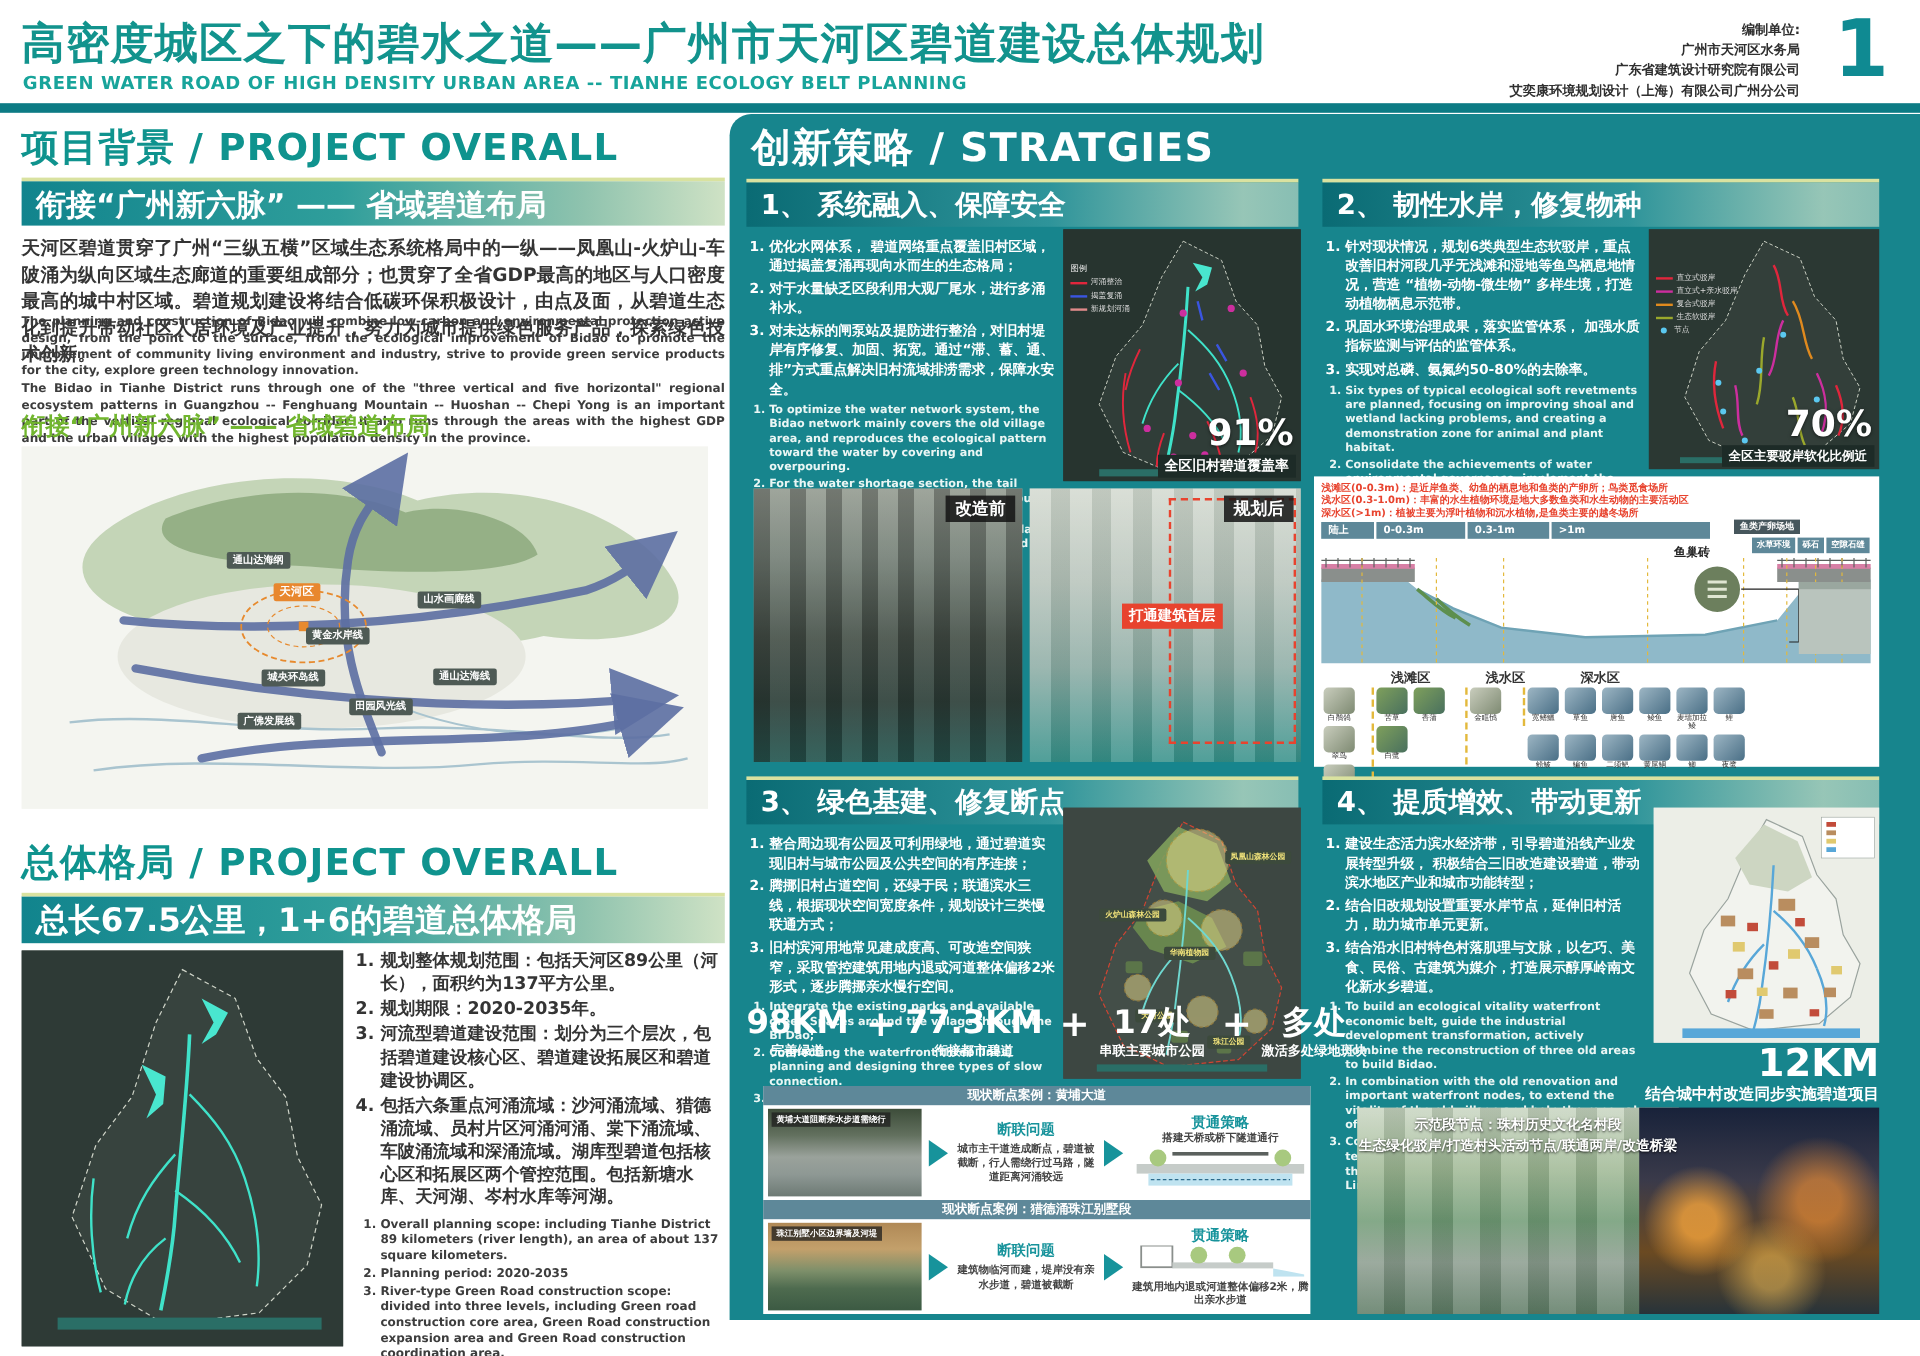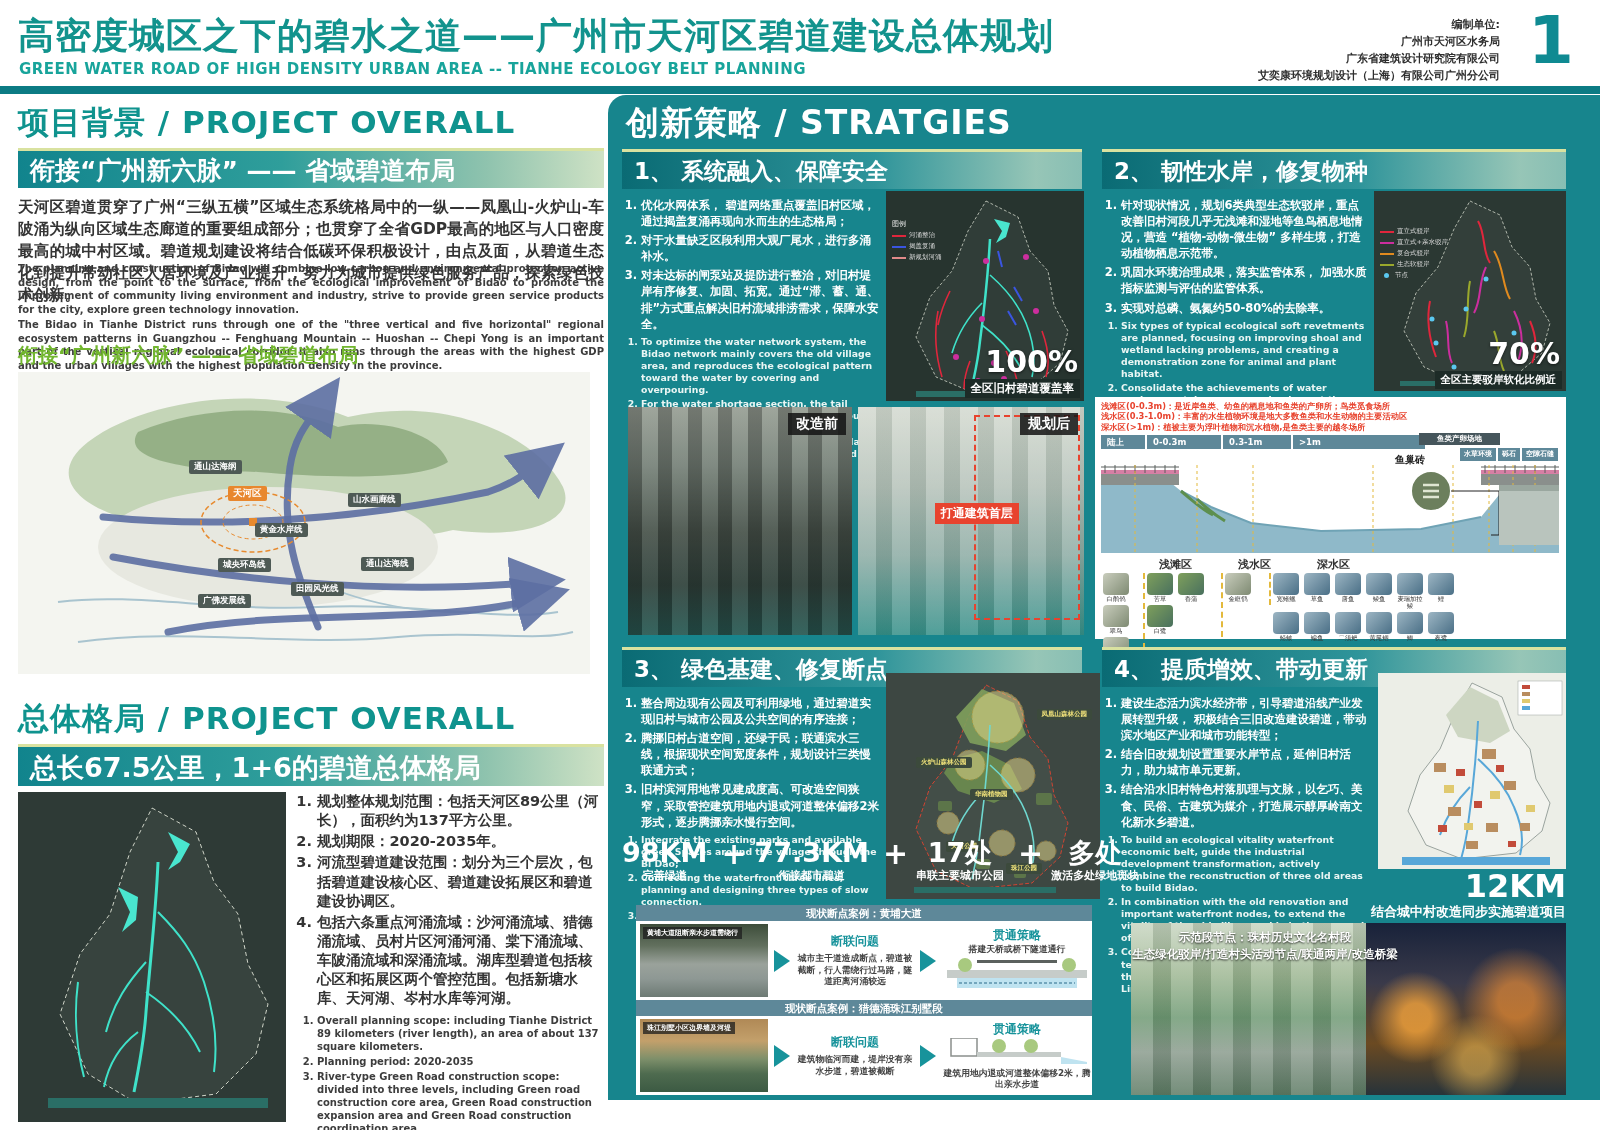--- a/index.html
+++ b/index.html
@@ -62,21 +62,21 @@
   .photo-after:after{content:"";position:absolute;inset:0;background:repeating-linear-gradient(90deg,rgba(255,255,255,.16) 0 18px,rgba(60,80,70,.12) 18px 34px);}
   .dash-zone{position:absolute;right:4px;top:8px;width:45%;height:88%;border:2px dashed #e8432e;}
   .ov-chip{position:absolute;left:34%;top:42%;background:#e8432e;color:#fff;font-size:12px;font-weight:bold;padding:2px 6px;white-space:nowrap;z-index:3;}
   
   .xsec{position:absolute;background:#fff;padding:4px 6px;box-sizing:border-box;}
   .xsec .notes{margin:0;padding:0;list-style:none;font-size:8.3px;font-weight:bold;color:#e8432e;line-height:1.25;}
   .depth-bar{display:flex;margin-top:3px;height:14px;}
   .depth-bar span{background:#5e8899;color:#fff;font-size:8.5px;font-weight:bold;line-height:14px;padding:0 6px;margin-right:2px;}
   .rt-bar{position:absolute;right:8px;top:51px;display:flex;}
   .rt-bar span{background:#5e8899;color:#fff;font-size:7px;font-weight:bold;line-height:13px;padding:0 4px;margin-left:2px;}
-  .spawn{position:absolute;right:66px;top:36px;background:#46565c;color:#fff;font-size:7.5px;font-weight:bold;padding:1px 18px;}
+  .spawn{position:absolute;right:66px;top:36px;background:#46565c;color:#fff;font-size:7.5px;font-weight:bold;padding:1px 5px;}
   .brick{position:absolute;font-size:10px;font-weight:bold;color:#222;}
   .zones{position:absolute;left:8px;display:flex;font-size:11px;font-weight:bold;color:#333;}
   .zones span{margin-right:46px;}
   ul.species{display:flex;flex-wrap:wrap;list-style:none;margin:0;padding:0 6px 0 0;border-right:2px dashed #e3b93c;}
   ul.species li{width:30px;margin:0 1px 2px 0;font-size:6.3px;color:#333;text-align:center;line-height:1.1;}
   ul.species li:before{content:"";display:block;width:26px;height:22px;margin:0 auto 1px;border-radius:4px;background:linear-gradient(135deg,#7fa05c,#49705e);}
   ul.species.fish li:before{background:linear-gradient(135deg,#9db6c4,#4a6f86);}
   ul.species.birds li:before{background:linear-gradient(135deg,#c9cdbd,#7e8a72);}
   .sp-row{position:absolute;display:flex;align-items:flex-start;}
   
@@ -247,21 +247,21 @@
           </div>
         <div class="lg-row">
             <span class="sw" style="background:#3a55e0;"></span>
             <span>揭盖复涌</span>
           </div>
         <div class="lg-row">
             <span class="sw" style="background:#e08a8a;"></span>
             <span>新规划河涌</span>
           </div>
       </div>
-      <div class="stat-big" style="right:6px;bottom:22px;">100%</div>
+      <div class="stat-big" style="right:6px;bottom:22px;">91%</div>
       <div class="stat-cap" style="right:4px;bottom:3px;">全区旧村碧道覆盖率</div>
     </div>
 
     <div class="photo photo-after" style="left:250px;top:312px;width:226px;height:228px;">
       <span class="tag" style="z-index:3;">规划后</span>
       <div class="dash-zone" style="z-index:2;"></div>
       <span class="ov-chip">打通建筑首层</span>
     </div>
     <div class="photo photo-before" style="left:20px;top:312px;width:224px;height:228px;">
       <span class="tag" style="z-index:2;">改造前</span>
@@ -412,21 +412,21 @@
           <li>整合周边现有公园及可利用绿地，通过碧道实现旧村与城市公园及公共空间的有序连接；</li>
           <li>腾挪旧村占道空间，还绿于民；联通滨水三线，根据现状空间宽度条件，规划设计三类慢联通方式；</li>
           <li>旧村滨河用地常见建成度高、可改造空间狭窄，采取管控建筑用地内退或河道整体偏移2米形式，逐步腾挪亲水慢行空间。</li>
         </ol>
       <ol class="w-en">
           <li>Integrate the existing parks and available green Spaces around the village through the Bi Dao;</li>
           <li>Connecting the waterfront three lines, planning and designing three types of slow connection.</li>
           <li>Take the form of controlling the internal retreat of the river by 2 meters, and gradually giving to the walking path.</li>
         </ol>
     </div>
-    <div class="dkmap" style="left:278px;top:578px;width:214px;height:226px;background:#3d4742;">
+    <div class="dkmap" style="left:278px;top:578px;width:198px;height:226px;background:#3d4742;">
       <svg width="198" height="226" viewBox="0 0 198 226">
         <rect width="198" height="226" fill="#3d4742"></rect>
         <path d="M100,12 L132,28 L144,64 L162,86 L168,122 L182,150 L174,184 L146,210 L88,216 L50,198 L30,156 L44,114 L66,86 L82,44 Z" fill="#434e48" stroke="#d04432" stroke-width="1" stroke-dasharray="4 2"></path>
         <path d="M96,16 L128,30 L140,62 L120,78 L84,70 L70,44 Z" fill="#7fa05c" opacity="0.9"></path>
         <path d="M66,86 L96,78 L124,92 L136,116 L108,130 L72,118 L58,100 Z" fill="#6f9050" opacity="0.85"></path>
         <circle cx="112" cy="44" r="26" fill="#e8d98a" opacity="0.5" stroke="#d8a438" stroke-width="1" stroke-dasharray="3 2"></circle>
         <circle cx="84" cy="92" r="15" fill="#e8d98a" opacity="0.5" stroke="#d8a438" stroke-width="1" stroke-dasharray="3 2"></circle>
         <circle cx="132" cy="102" r="17" fill="#e8d98a" opacity="0.5" stroke="#d8a438" stroke-width="1" stroke-dasharray="3 2"></circle>
         <circle cx="62" cy="150" r="11" fill="#e8d98a" opacity="0.5" stroke="#d8a438" stroke-width="1" stroke-dasharray="3 2"></circle>
         <circle cx="116" cy="170" r="13" fill="#e8d98a" opacity="0.5" stroke="#d8a438" stroke-width="1" stroke-dasharray="3 2"></circle>

